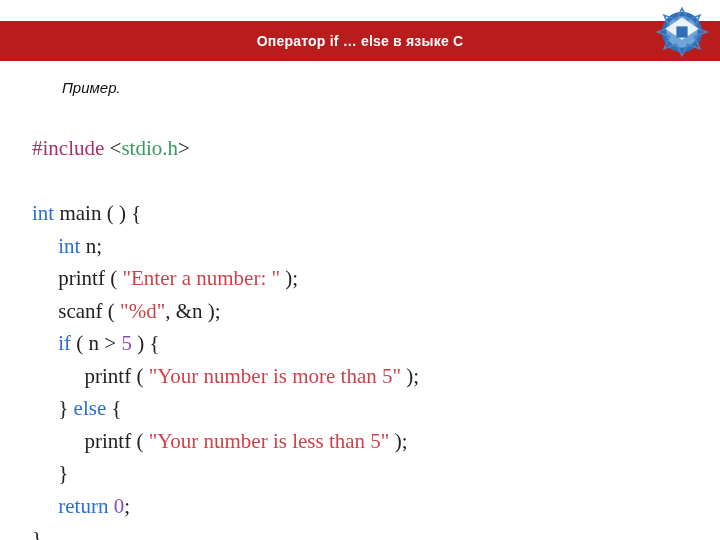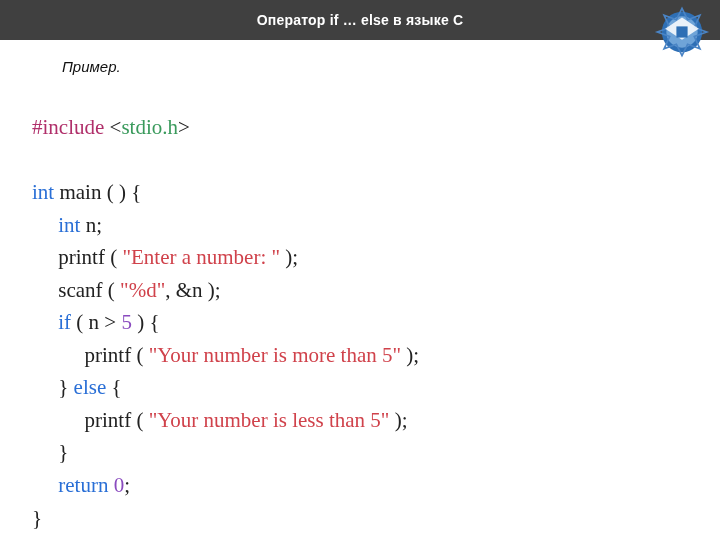--- a/index.html
+++ b/index.html
@@ -8,24 +8,25 @@
     width: 720px;
     height: 540px;
     background: #ffffff;
     font-family: Arial, "Helvetica Neue", sans-serif;
     overflow: hidden;
   }
   .header-bar {
     position: relative;
     width: 100%;
     height: 40px;
-    background: #404040;
+    background: #b91c1c;
     display: flex;
     align-items: center;
     justify-content: center;
+    margin-top: 21px;
   }
   .header-title {
     color: #ffffff;
     font-size: 14px;
     font-weight: bold;
     letter-spacing: 0.2px;
   }
   .logo {
     position: absolute;
     right: 10px;

